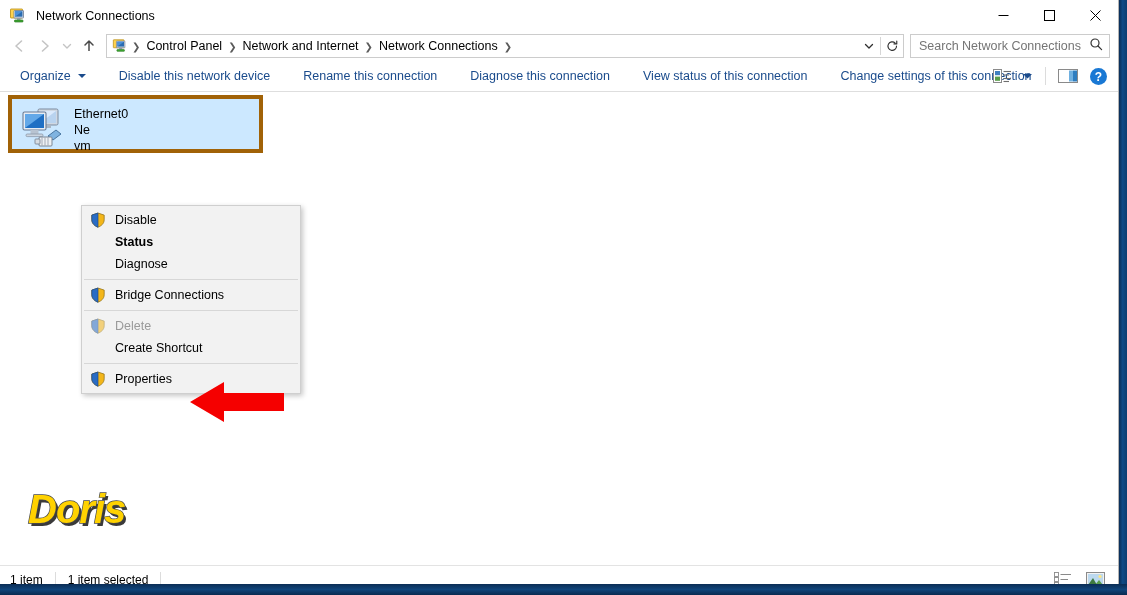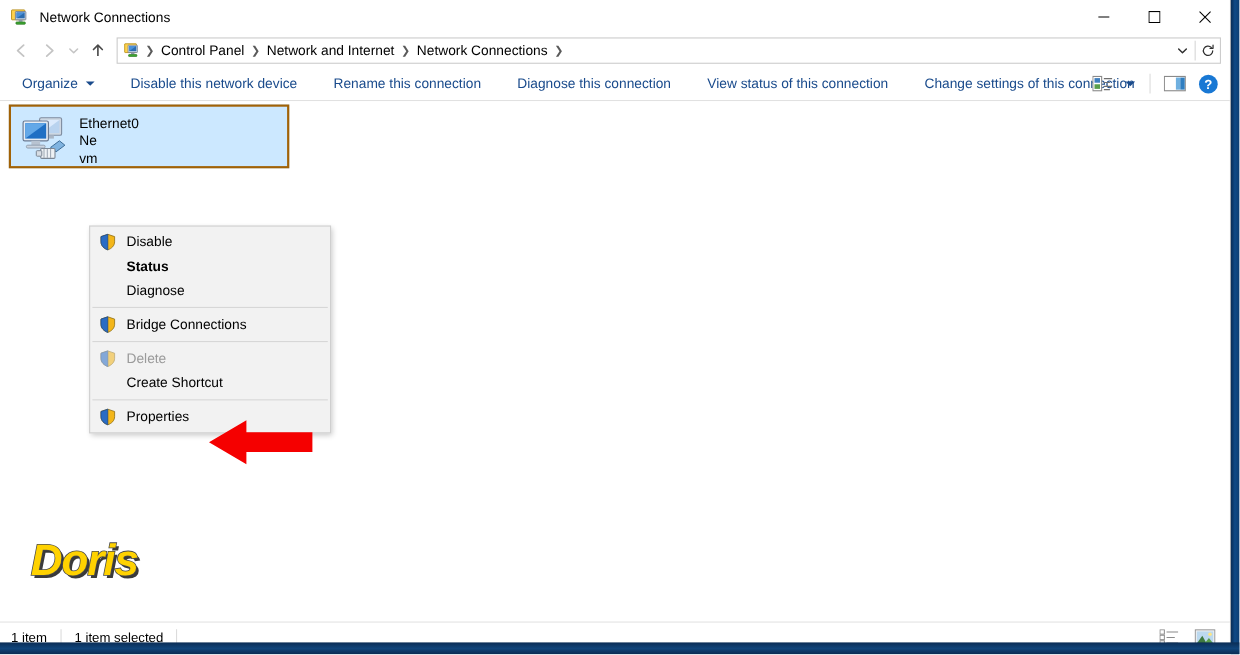--- a/index.html
+++ b/index.html
@@ -220,21 +220,21 @@
     background: #ffffff;
     overflow: hidden;
   }
 
   .conn-item {
     position: absolute;
     left: 8px; top: 3px;
     width: 255px;
     height: 58px;
     background: #cce8ff;
-    border: 2px solid #a16207;
+    border: 4px solid #a16207;
     display: flex;
     align-items: flex-start;
     padding: 5px 4px 0 6px;
   }
   .conn-icon {
     width: 48px; height: 48px;
     flex: none;
     position: relative;
     margin-right: 8px;
   }
@@ -445,20 +445,29 @@
           <div class="addr-divider"></div>
           <div class="addr-refresh">
             <svg width="13" height="13" viewBox="0 0 14 14">
               <path d="M11.3 6.6 A4.6 4.6 0 1 1 9.9 3.3" fill="none" stroke="#2f2f2f" stroke-width="1.2" stroke-linecap="round"></path>
               <path d="M11.6 1.2 L11.6 4.2 L8.6 4.2" fill="none" stroke="#2f2f2f" stroke-width="1.2" stroke-linecap="round" stroke-linejoin="round"></path>
             </svg>
           </div>
         </div>
       </div>
 
+      <div class="searchbox">
+        <input type="text" value="" placeholder="Search Network Connections" style="">
+        <span>
+          <svg width="14" height="14" viewBox="0 0 14 14">
+            <circle cx="6" cy="6" r="4" fill="none" stroke="#333" stroke-width="1.2"></circle>
+            <line x1="9" y1="9" x2="12.6" y2="12.6" stroke="#333" stroke-width="1.2" stroke-linecap="round"></line>
+          </svg>
+        </span>
+      </div>
     </div>
 
     <div class="commandbar">
 
       <div class="cmd">
         <span>Organize</span>
         <span class="caret"></span>
       </div>
 
       <div class="cmd">

